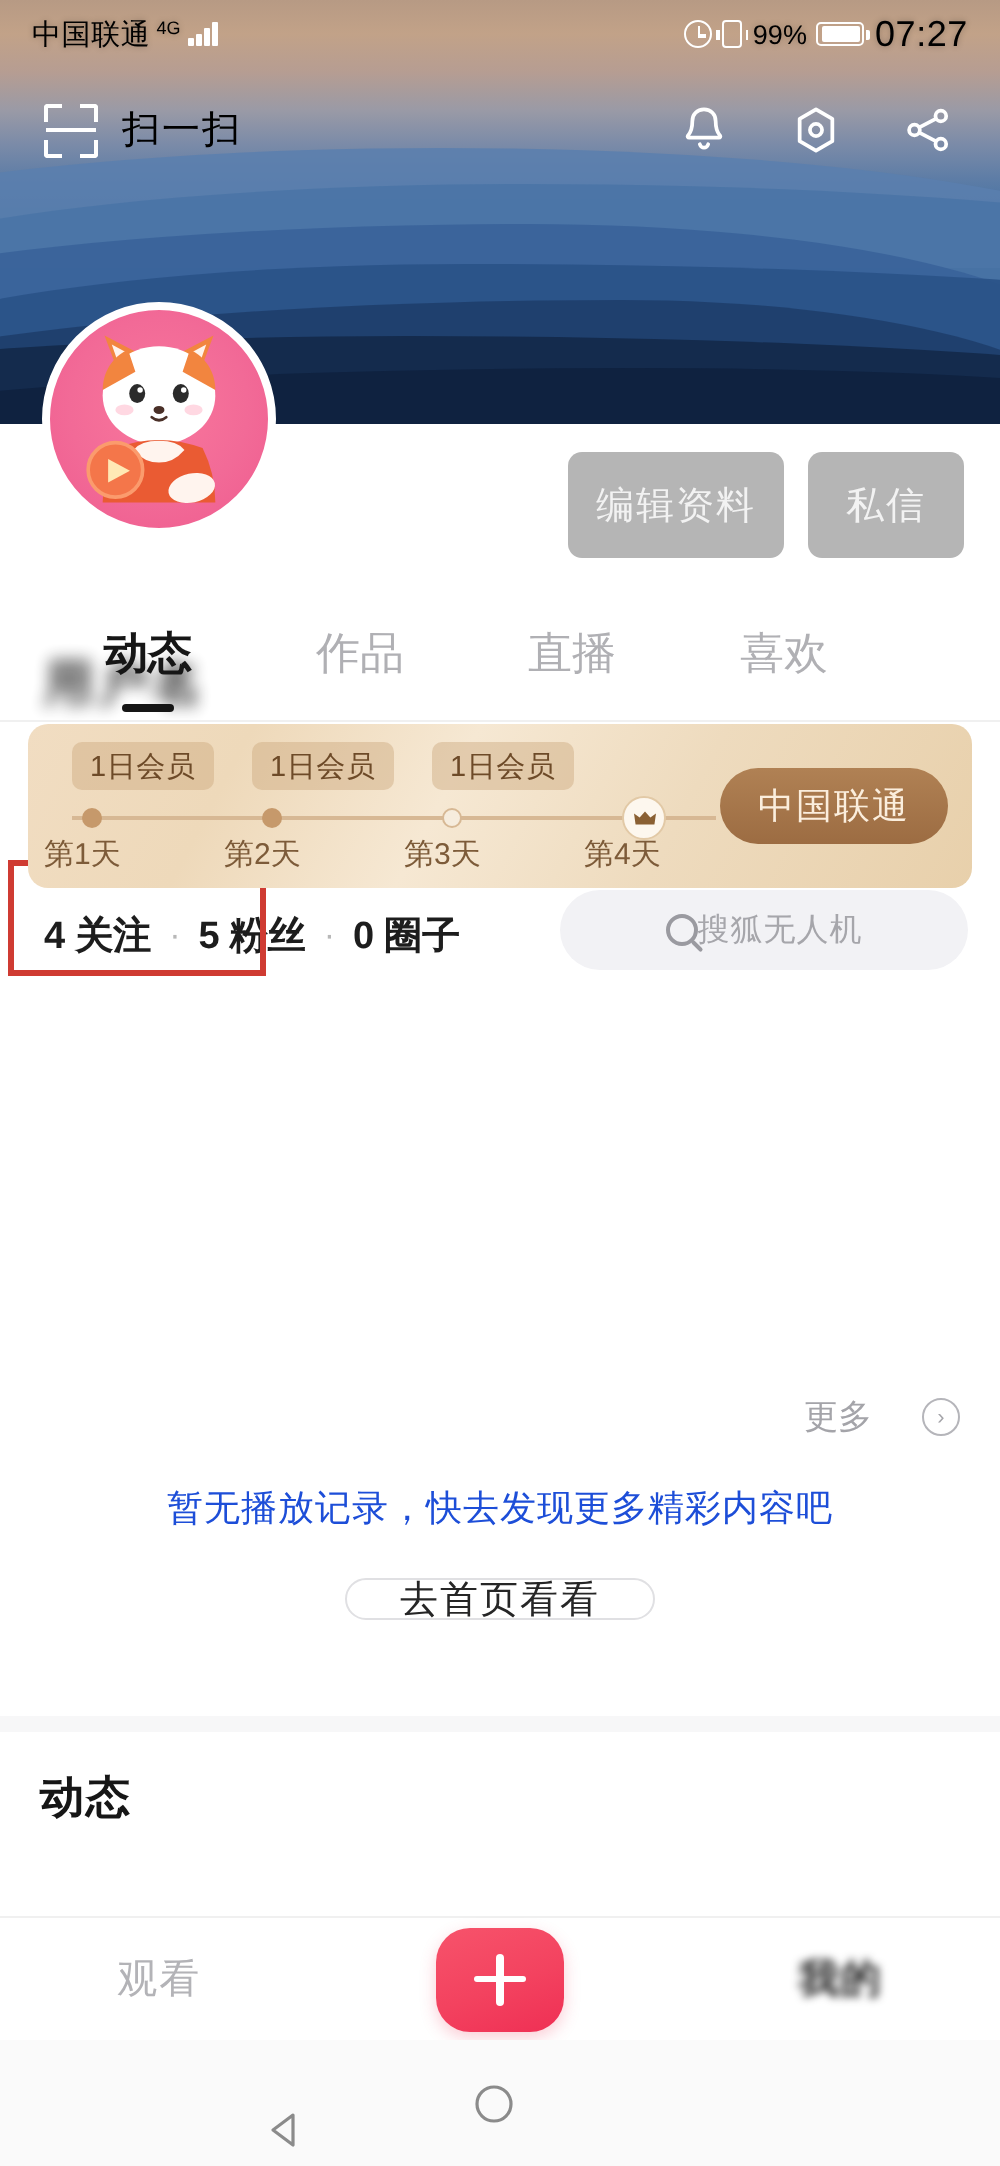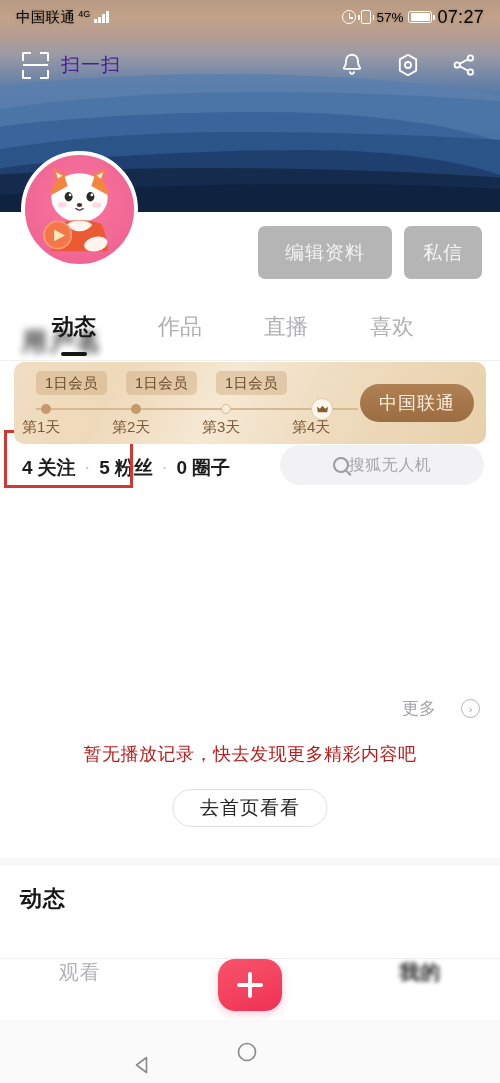--- a/index.html
+++ b/index.html
@@ -63,21 +63,21 @@
   .ico-vib::before { left:-4px; } .ico-vib::after { right:-4px; }
   .pct { font-size: 13.5px; }
   .batt { width: 24px; height: 12px; border: 1.4px solid #fff; border-radius: 2.5px; position: relative; padding: 1.4px; }
   .batt::after { content:""; position:absolute; right:-3.6px; top:3px; width:2.2px; height:5px; background:#fff; border-radius:0 1px 1px 0; }
   .batt i { display:block; height: 100%; width: 99%; background: #fff; border-radius: 1px; }
   .clock { font-size: 18px; letter-spacing: .3px; }
 
   
   .toolbar {
     position: absolute; top: 40px; left: 0; width: 500px; height: 50px;
-    display: flex; align-items: center; z-index: 20; padding: 0 22px; color: #4c1d95;
+    display: flex; align-items: center; z-index: 20; padding: 0 22px; color: #000000;
   }
   .scan-group { display: flex; align-items: center; gap: 12px; }
   .scan-ico { width: 27px; height: 27px; position: relative; }
   .scan-ico span { position: absolute; width: 9px; height: 9px; border: 2px solid #fff; }
   .scan-ico span:nth-child(1){ top:0; left:0; border-right:0; border-bottom:0; border-radius:2px 0 0 0; }
   .scan-ico span:nth-child(2){ top:0; right:0; border-left:0; border-bottom:0; border-radius:0 2px 0 0; }
   .scan-ico span:nth-child(3){ bottom:0; left:0; border-right:0; border-top:0; border-radius:0 0 0 2px; }
   .scan-ico span:nth-child(4){ bottom:0; right:0; border-left:0; border-top:0; border-radius:0 0 2px 0; }
   .scan-ico em { position:absolute; left:1px; right:1px; top:12.5px; height:2px; background:#fff; }
   .scan-text { font-size: 19px; letter-spacing: 1px; }
@@ -92,21 +92,21 @@
     background: radial-gradient(circle at 50% 45%, #f9779c 0%, #f26a97 55%, #ef5b8e 100%);
   }
   .fox { position: absolute; left: 0; top: 0; width: 100%; height: 100%; }
 
   .actions { position: absolute; top: 14px; right: 18px; display: flex; gap: 12px; }
   .btn-gray {
     background: #b5b5b5; color: #f2f2f2; border: none; border-radius: 7px;
     font-size: 19px; font-family: inherit; height: 53px; display: flex;
     align-items: center; justify-content: center; letter-spacing: 1px;
   }
-  .btn-edit { width: 134px; }
+  .btn-edit { width: 108px; }
   .btn-msg  { width: 78px; }
 
   .username {
     position: absolute; top: 113px; left: 22px; font-size: 25px; font-weight: bold;
     color: #1a1a1a; filter: blur(3.6px); letter-spacing: 2px; opacity: .88;
   }
   .chip-complete {
     position: absolute; top: 158px; left: 20px; height: 27px; padding: 0 13px;
     background: #f3f3f5; border-radius: 14px; display: flex; align-items: center;
     gap: 6px; color: #8b8b90; font-size: 14.5px;
@@ -195,40 +195,40 @@
     position: absolute; top: 697px; right: 20px; display: flex; align-items: center;
     gap: 25px; color: #a4a4a9; font-size: 17px;
   }
   .chev-circle {
     width: 19px; height: 19px; border-radius: 50%; border: 1.3px solid #b5b5ba;
     display: flex; align-items: center; justify-content: center;
     font-size: 11px; color: #a4a4a9;
   }
   .empty-text {
     position: absolute; top: 742px; left: 0; width: 500px; text-align: center;
-    color: #b91c1c; font-size: 18px; letter-spacing: .5px;
+    color: #1d4ed8; font-size: 18px; letter-spacing: .5px;
   }
   .home-btn {
     position: absolute; top: 789px; left: 50%; transform: translateX(-50%);
-    width: 155px; height: 38px; border: 1.3px solid #e0e0e3; border-radius: 19px;
+    width: 155px; height: 21px; border: 1.3px solid #e0e0e3; border-radius: 19px;
     background: #fff; color: #262626; font-size: 19px; font-family: inherit;
     display: flex; align-items: center; justify-content: center; letter-spacing: 1px;
   }
   .gap-divider { position: absolute; top: 858px; left: 0; width: 500px; height: 8px; background: #f7f7f8; }
 
   .feed-title {
     position: absolute; top: 884px; left: 20px; font-size: 22px;
     font-weight: bold; color: #161616; letter-spacing: 1px;
   }
 
   
   .bottomnav {
     position: absolute; bottom: 63px; left: 0; width: 500px; height: 62px;
     background: #fff; border-top: 1px solid #f0f0f0;
-    display: flex; align-items: flex-start; justify-content: space-around;
+    display: flex; align-items: center; justify-content: space-around;
   }
   .bn-item { font-size: 20px; color: #b3b3b7; letter-spacing: 1px; }
   .bn-item.blurred { color: #1d1d1d; font-weight: bold; filter: blur(2.2px); }
   .bn-plus {
     width: 64px; height: 52px; border-radius: 17px;
     background: linear-gradient(160deg,#f7536b 0%,#f3425f 55%,#ef2f54 100%);
     display: flex; align-items: center; justify-content: center;
     box-shadow: 0 3px 8px rgba(240,60,90,.25);
   }
   .bn-plus::before {
@@ -276,21 +276,21 @@
       <span class="bars">
           <i></i>
           <i></i>
           <i></i>
           <i></i>
         </span>
     </div>
     <div class="sb-right">
       <span class="ico-alarm"></span>
       <span class="ico-vib"></span>
-      <span class="pct">57%</span>
+      <span class="pct">99%</span>
       <span class="batt">
           <i></i>
         </span>
       <span class="clock">07:27</span>
     </div>
   </div>
 
   <div class="toolbar">
     <div class="scan-group">
       <span class="scan-ico">

